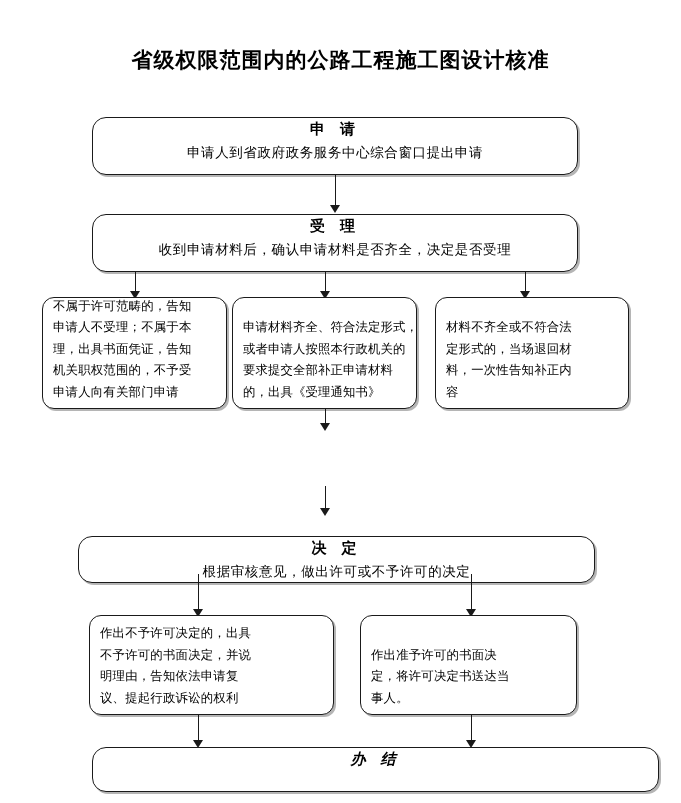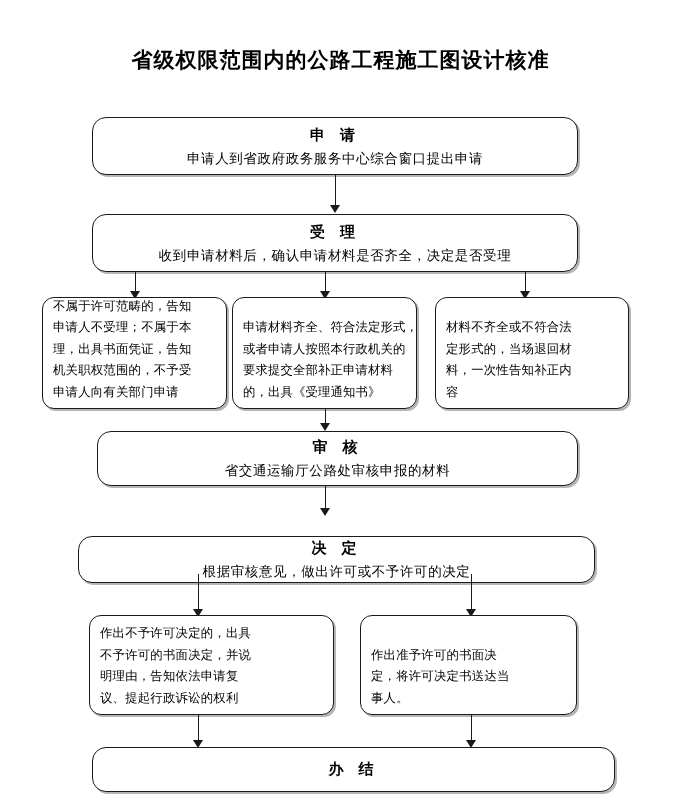--- a/index.html
+++ b/index.html
@@ -34,21 +34,20 @@
   }
   .node {
     position: absolute;
     box-sizing: border-box;
     border: 1.2px solid #1a1a1a;
     border-radius: 14px;
     background: #ffffff;
     box-shadow: 2px 2px 0 rgba(120,120,120,0.55);
     display: flex;
     flex-direction: column;
-    justify-content: center;
   }
   .node .head {
     text-align: center;
     font-weight: bold;
     font-size: 15px;
     letter-spacing: 5px;
     line-height: 22px;
     padding-bottom: 1px;
   }
   .node .body-line {
@@ -134,24 +133,20 @@
   <div class="node branch" style="left:435px; top:297px; width:194px; height:112px;">
     <div class="body-line">材料不齐全或不符合法</div>
     <div class="body-line">定形式的，当场退回材</div>
     <div class="body-line">料，一次性告知补正内</div>
     <div class="body-line">容</div>
   </div>
 
   <div class="conn" style="left:324.5px; top:409px; height:18px;"></div>
   <div class="arrowhead" style="left:320px; top:423px;"></div>
 
-  <div class="node" style="left:97px; top:431px; width:481px; height:55px;">
-    <div class="head">审 核</div>
-    <div class="body-line">省交通运输厅公路处审核申报的材料</div>
-  </div>
 
   <div class="conn" style="left:324.5px; top:486px; height:27px;"></div>
   <div class="arrowhead" style="left:320px; top:508px;"></div>
 
   <div class="node" style="left:78px; top:516px; width:517px; height:47px;margin-top:20px;">
     <div class="head">决 定</div>
     <div class="body-line">根据审核意见，做出许可或不予许可的决定</div>
   </div>
 
   <div class="conn" style="left:197.5px; top:574px; height:39px;"></div>
@@ -172,17 +167,17 @@
     <div class="body-line">定，将许可决定书送达当</div>
     <div class="body-line">事人。</div>
   </div>
 
   <div class="conn" style="left:197.5px; top:715px; height:30px;"></div>
   <div class="arrowhead" style="left:193px; top:740px;"></div>
 
   <div class="conn" style="left:470.5px; top:715px; height:30px;"></div>
   <div class="arrowhead" style="left:466px; top:740px;"></div>
 
-  <div class="node" style="left:92px; top:747px; width:523px; height:45px;">
+  <div class="node" style="left:92px; top:747px; width:567px; height:45px;font-style:italic;">
     <div class="head">办 结</div>
   </div>
 
 </div>
 
 </body></html>

